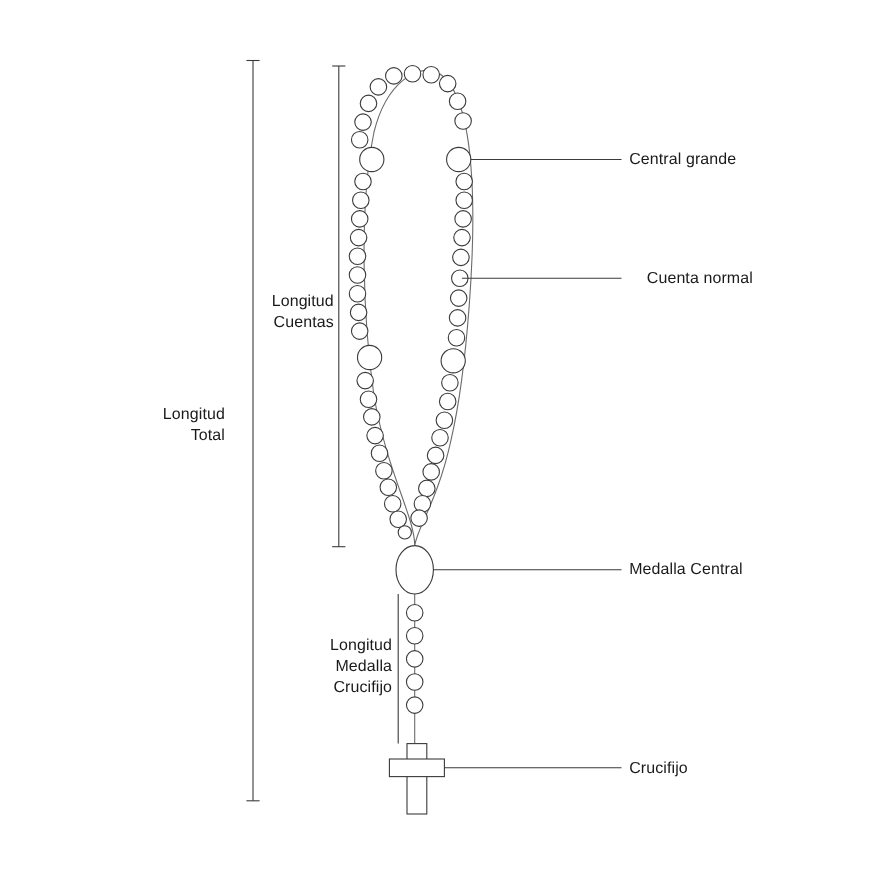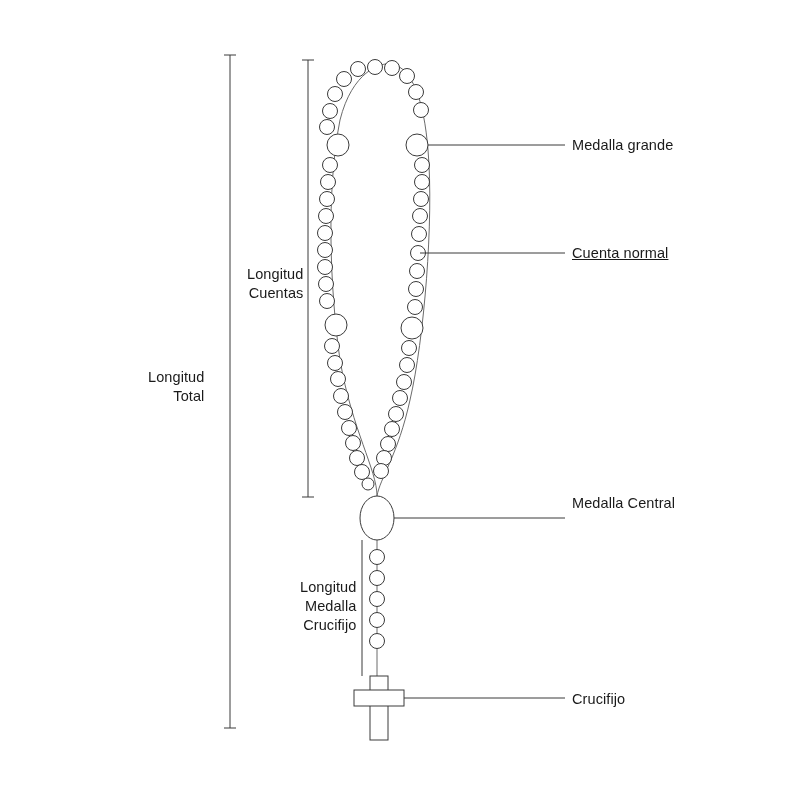--- a/index.html
+++ b/index.html
@@ -152,21 +152,21 @@
   <div class="lbl lbl-center" style="left:148px; top:368px;">Longitud
 Total</div>
 
   <div class="lbl lbl-center" style="left:247px; top:265px;">Longitud
 Cuentas</div>
 
   <div class="lbl lbl-center" style="left:300px; top:578px;">Longitud
 Medalla
 Crucifijo</div>
 
-  <div class="lbl lbl-right" style="left:572px; top:136px;">Medalla grande</div>
+  <div class="lbl lbl-right" style="left:572px; top:136px;">Central grande</div>
 
-  <div class="lbl lbl-right" style="left:572px; top:244px;text-decoration:underline;">Cuenta normal</div>
+  <div class="lbl lbl-right" style="left:588px; top:244px;">Cuenta normal</div>
 
-  <div class="lbl lbl-right" style="left:572px; top:494px;">Medalla Central</div>
+  <div class="lbl lbl-right" style="left:572px; top:509px;">Medalla Central</div>
 
   <div class="lbl lbl-right" style="left:572px; top:690px;">Crucifijo</div>
 
 </div>
 
 </body></html>

